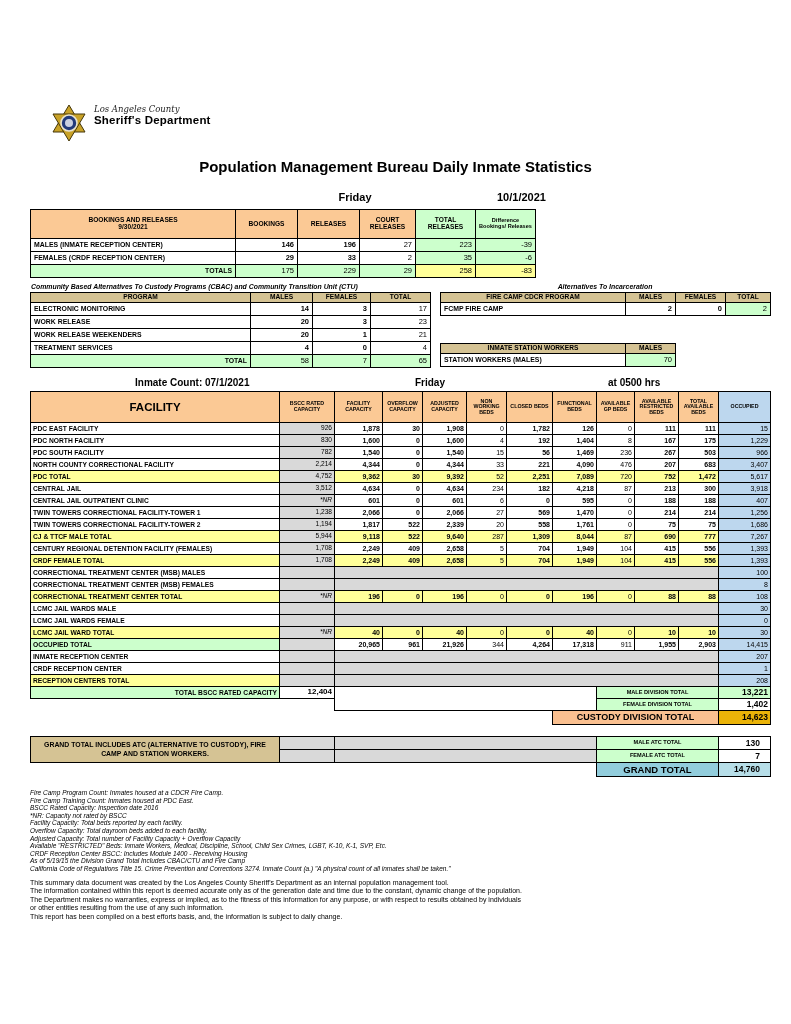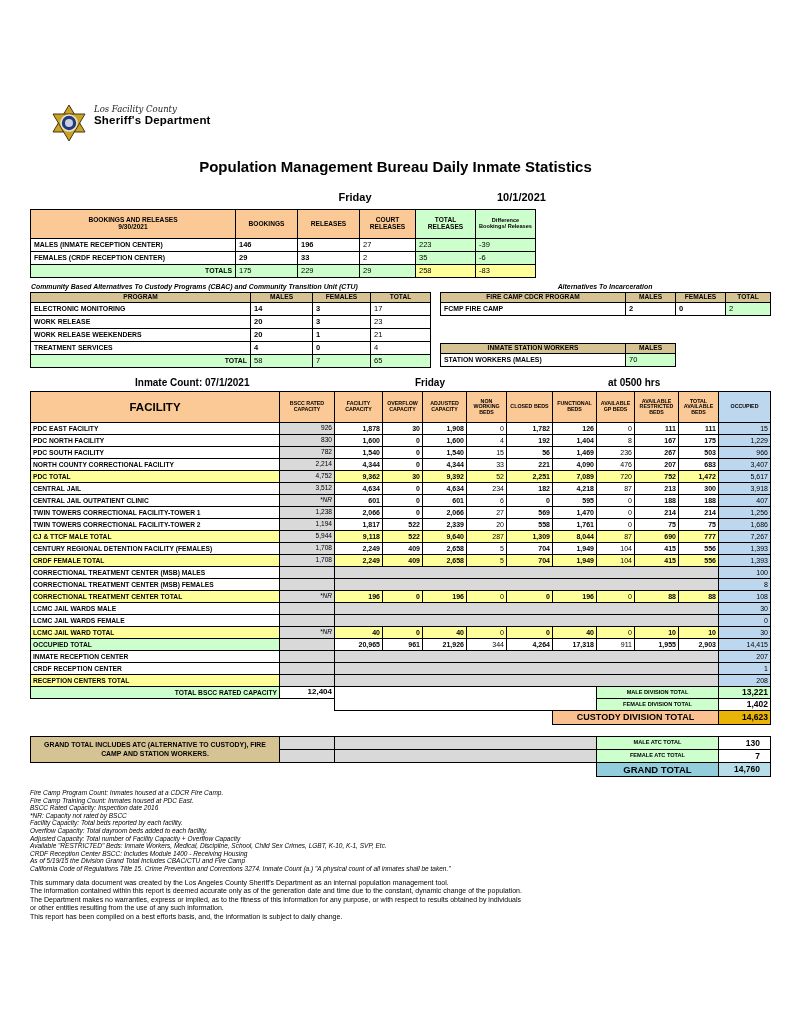--- a/index.html
+++ b/index.html
@@ -10,21 +10,21 @@
   td,th{border:1px solid #000;overflow:hidden;white-space:nowrap;line-height:1.05;}
   
   #logo{left:50px;top:104px;display:flex;align-items:flex-start;gap:6px;}
   #logo .county{font-family:"DejaVu Serif",serif;font-style:italic;font-size:8.5px;color:#222;}
   #logo .dept{font-size:11.5px;font-weight:bold;letter-spacing:.2px;}
   #doc-title{top:158px;left:0;width:791px;text-align:center;font-size:15px;font-weight:bold;}
   #day-line .day{left:250px;top:191px;width:210px;text-align:center;font-size:11px;font-weight:bold;}
   #day-line .date{left:497px;top:191px;font-size:11px;font-weight:bold;}
   
   .t th{background:#FBC995;font-size:6.6px;font-weight:bold;text-align:center;padding:1px 2px;white-space:normal;}
-  .t td{font-size:7.5px;height:12px;padding:0 3px;text-align:left;}
+  .t td{font-size:7.5px;height:12px;padding:0 3px;text-align:right;}
   .t .lbl{text-align:left;font-weight:bold;font-size:6.9px;}
   .t .hv{font-weight:bold;border-width:1.5px;}
   .green{background:#CCFFCC !important;}
   .yellow{background:#FFFF99 !important;}
   .graybg{background:#D9D9D9 !important;}
   .right{text-align:right !important;}
   #bookings-table{left:30px;top:209px;width:505px;}
   #bookings-table th.diff{font-size:5.6px;}
   #bookings-table .hdr th{height:26px;}
   #cbac-title{left:31px;top:283px;font-size:6.9px;font-weight:bold;font-style:italic;}
@@ -92,21 +92,21 @@
 <div id="logo" class="abs">
   <span>
     <svg width="38" height="40" viewBox="0 0 38 40">
       <polygon points="19,1 35,28 3,28" fill="#C9A227" stroke="#44360a" stroke-width="1"></polygon>
       <polygon points="19,37 3,10 35,10" fill="#C9A227" stroke="#44360a" stroke-width="1"></polygon>
       <circle cx="19" cy="19" r="8" fill="#223A7A" stroke="#E8E3D0" stroke-width="1.6"></circle>
       <circle cx="19" cy="19" r="4" fill="#C9CFE0"></circle>
     </svg>
   </span>
   <span>
-    <div class="county">Los Facility County</div>
+    <div class="county">Los Angeles County</div>
     <div class="dept">Sheriff's Department</div>
   </span>
 </div>
 <div id="doc-title" class="abs">Population Management Bureau Daily Inmate Statistics</div>
 <div id="day-line">
   <div class="abs day">Friday</div>
   <div class="abs date">10/1/2021</div>
 </div>
 
 <table id="bookings-table" class="t abs">

